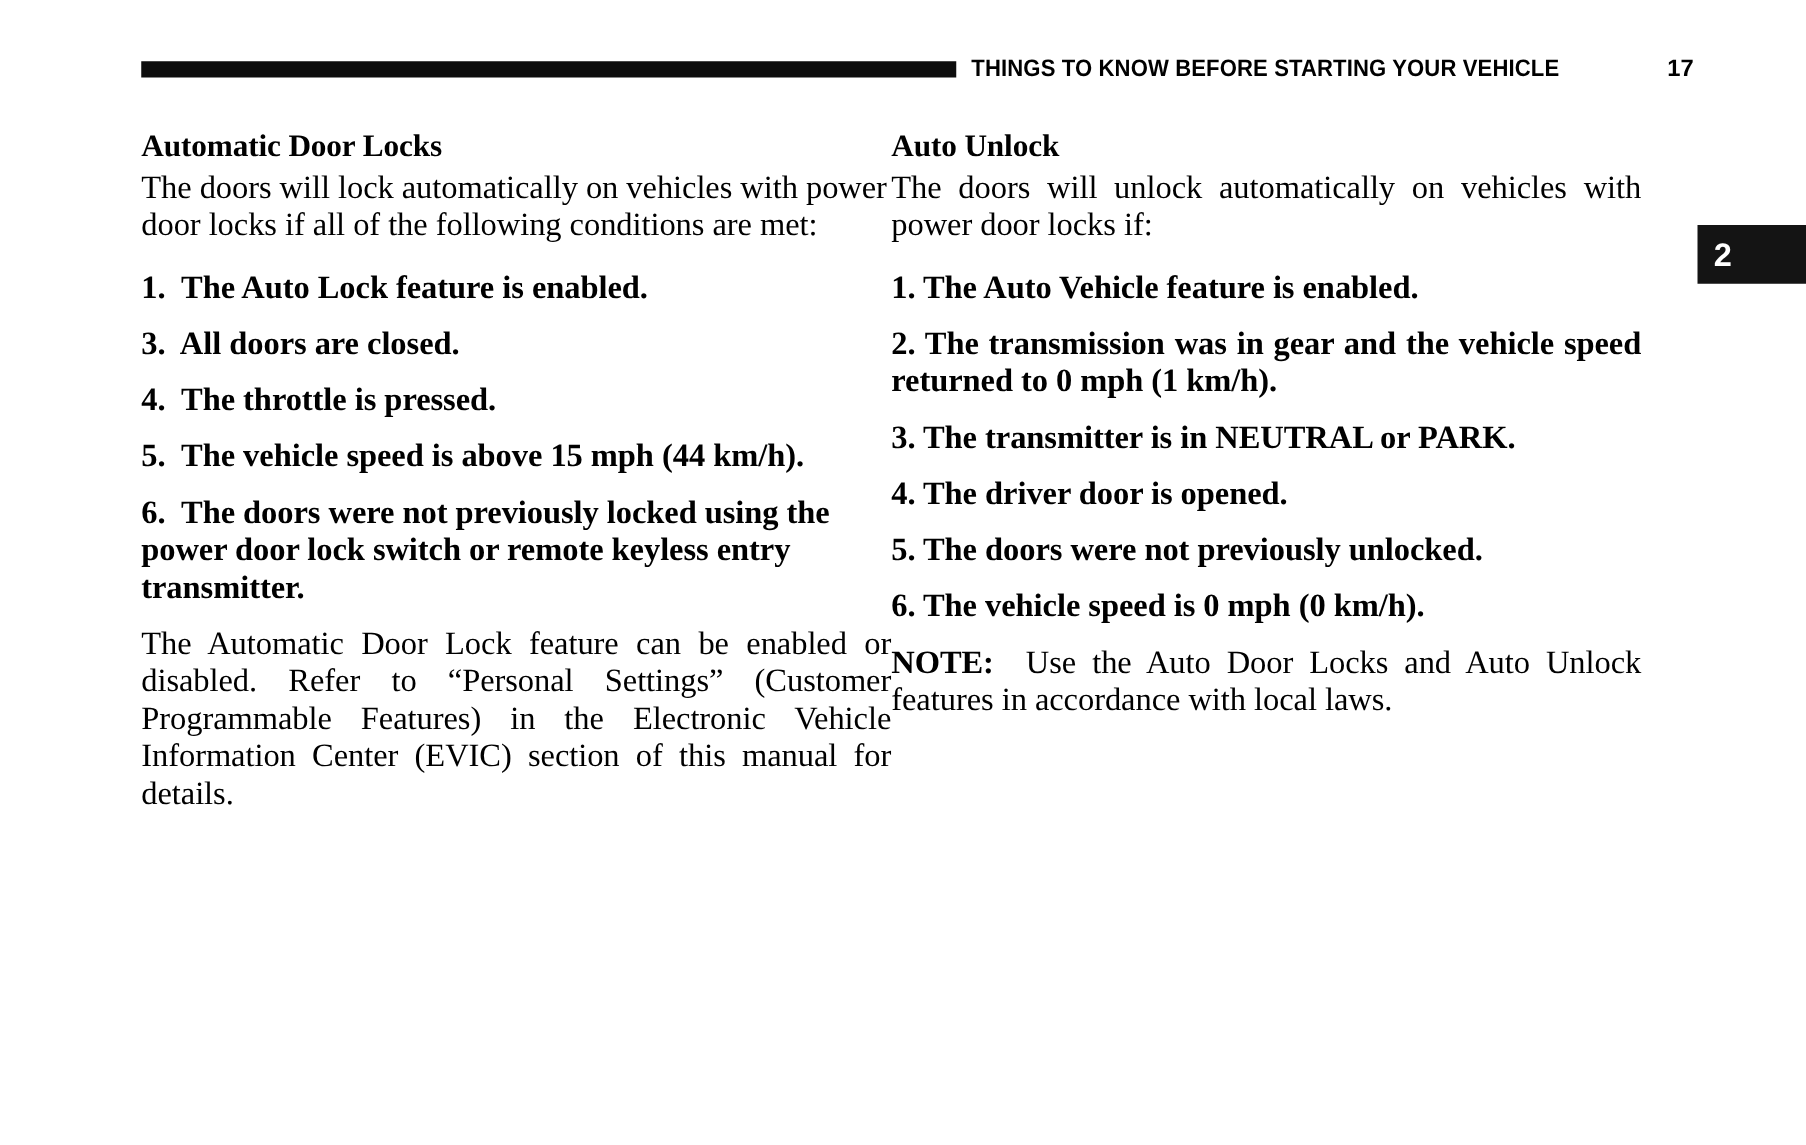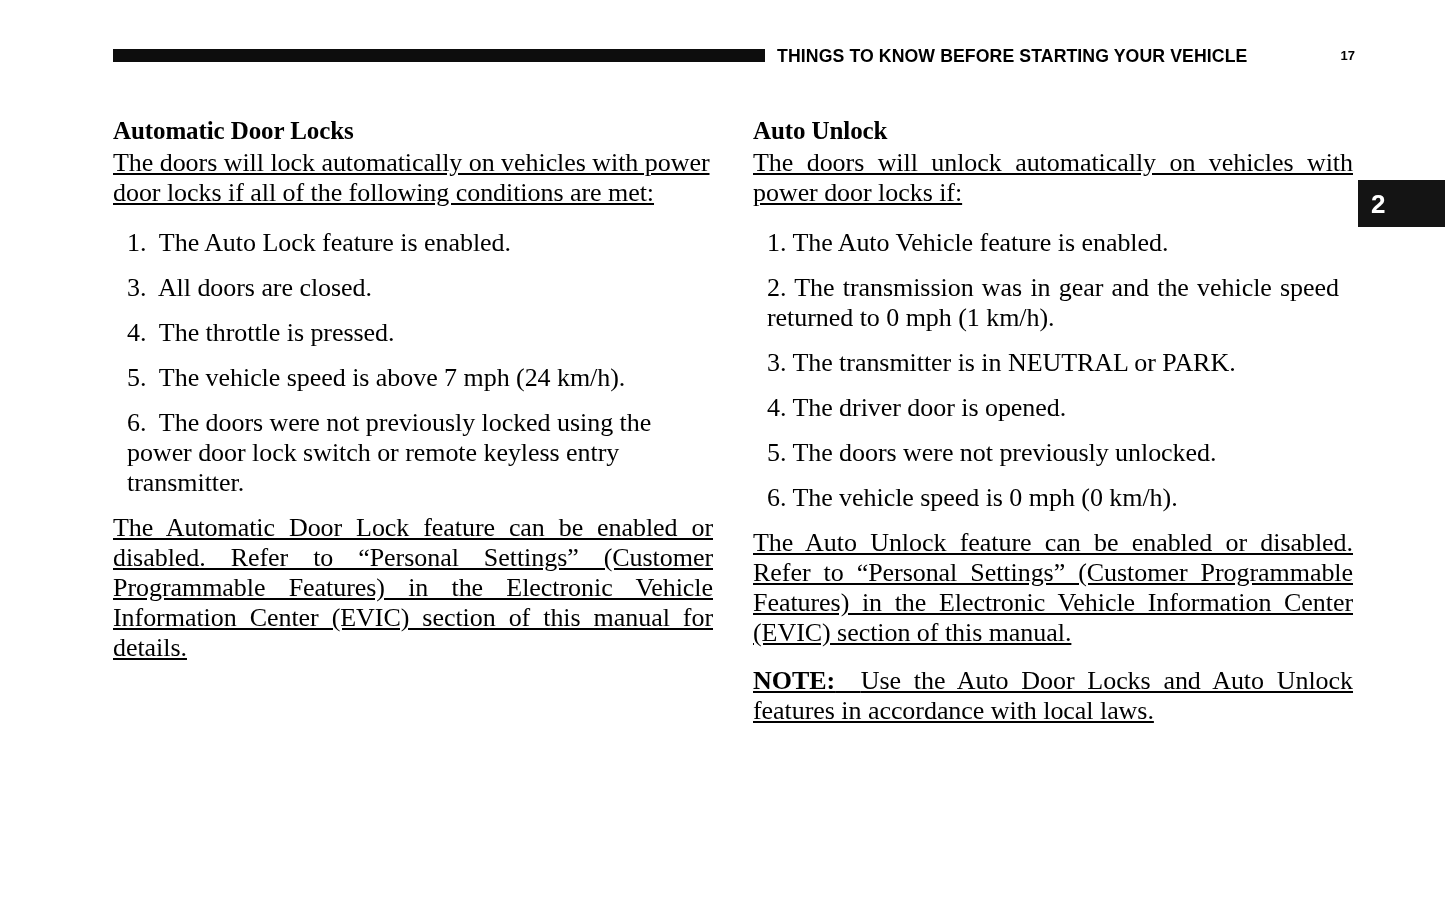--- a/index.html
+++ b/index.html
@@ -39,21 +39,21 @@
     font-size: 19px;
     letter-spacing: 0.1px;
     line-height: 19px;
     white-space: nowrap;
     transform: scaleX(0.93);
     transform-origin: left center;
   }
   .header-pageno {
     font-family: "Liberation Sans", "DejaVu Sans", sans-serif;
     font-weight: bold;
-    font-size: 13px;
+    font-size: 19px;
     line-height: 19px;
     margin-left: 17px;
   }
 
   
   .chapter-tab {
     position: absolute;
     left: 1358px;
     top: 180px;
     width: 87px;
@@ -69,24 +69,23 @@
     font-family: "Liberation Sans", "DejaVu Sans", sans-serif;
     font-weight: bold;
     font-size: 26px;
     line-height: 26px;
   }
 
   
   .columns {
     position: absolute;
     left: 113px;
-    top: 115px;
+    top: 102px;
     width: 1240px;
     display: flex;
-    gap: 40px;
   }
   .column {
     width: 600px;
     flex: 0 0 600px;
   }
 
   .sec-heading {
     font-size: 25px;
     font-weight: bold;
     line-height: 31px;
@@ -94,33 +93,33 @@
     letter-spacing: -0.1px;
   }
 
   .para {
     font-size: 26px;
     line-height: 30px;
     margin: 0 0 18px 0;
     text-align: justify;
     text-justify: inter-word;
     letter-spacing: -0.05px;
-    text-decoration: underline;
   }
   .para.ragged {
     text-align: left;
   }
   .para.lead {
     margin-bottom: 20px;
   }
 
   .numlist {
     list-style: none;
-    margin: 14px;
+    margin: 0;
     padding: 0;
+    font-weight: bold;
   }
   .numlist li {
     font-size: 26px;
     line-height: 30px;
     margin: 0 0 15px 0;
     letter-spacing: -0.05px;
   }
   .numlist li .numlabel {
     white-space: pre;
   }
@@ -152,34 +151,33 @@
 
 <div class="columns">
 
   <div class="column">
     <h2 class="sec-heading">Automatic Door Locks</h2>
     <p class="para ragged lead">The doors will lock automatically on vehicles with power door locks if all of the following conditions are met:</p>
     <ol class="numlist ragged">
       <li><span class="numlabel">1.</span>&nbsp; <span>The Auto Lock feature is enabled.</span></li>
       <li><span class="numlabel">3.</span>&nbsp; <span>All doors are closed.</span></li>
       <li><span class="numlabel">4.</span>&nbsp; <span>The throttle is pressed.</span></li>
-      <li><span class="numlabel">5.</span>&nbsp; <span>The vehicle speed is above 7 mph (24 km/h).</span></li>
+      <li><span class="numlabel">5.</span>&nbsp; <span>The vehicle speed is above 15 mph (44 km/h).</span></li>
       <li><span class="numlabel">6.</span>&nbsp; <span>The doors were not previously locked using the power door lock switch or remote keyless entry transmitter.</span></li>
     </ol>
     <p class="para">The Automatic Door Lock feature can be enabled or disabled. Refer to “Personal Settings” (Customer Programmable Features) in the Electronic Vehicle Information Center (EVIC) section of this manual for details.</p>
   </div>
 
   <div class="column">
     <h2 class="sec-heading">Auto Unlock</h2>
     <p class="para lead">The doors will unlock automatically on vehicles with power door locks if:</p>
     <ol class="numlist justified">
       <li><span class="numlabel">1.</span> <span>The Auto Vehicle feature is enabled.</span></li>
       <li><span class="numlabel">2.</span> <span>The transmission was in gear and the vehicle speed returned to 0 mph (1 km/h).</span></li>
       <li><span class="numlabel">3.</span> <span>The transmitter is in NEUTRAL or PARK.</span></li>
       <li><span class="numlabel">4.</span> <span>The driver door is opened.</span></li>
       <li><span class="numlabel">5.</span> <span>The doors were not previously unlocked.</span></li>
       <li><span class="numlabel">6.</span> <span>The vehicle speed is 0 mph (0 km/h).</span></li>
     </ol>
-    <p class="para">The Auto Unlock feature can be enabled or disabled. Refer to “Personal Settings” (Customer Programmable Features) in the Electronic Vehicle Information Center (EVIC) section of this manual.</p>
     <p class="para"><span class="note-label">NOTE:</span>&nbsp; <span>Use the Auto Door Locks and Auto Unlock features in accordance with local laws.</span></p>
   </div>
 
 </div>
 
 </body></html>

